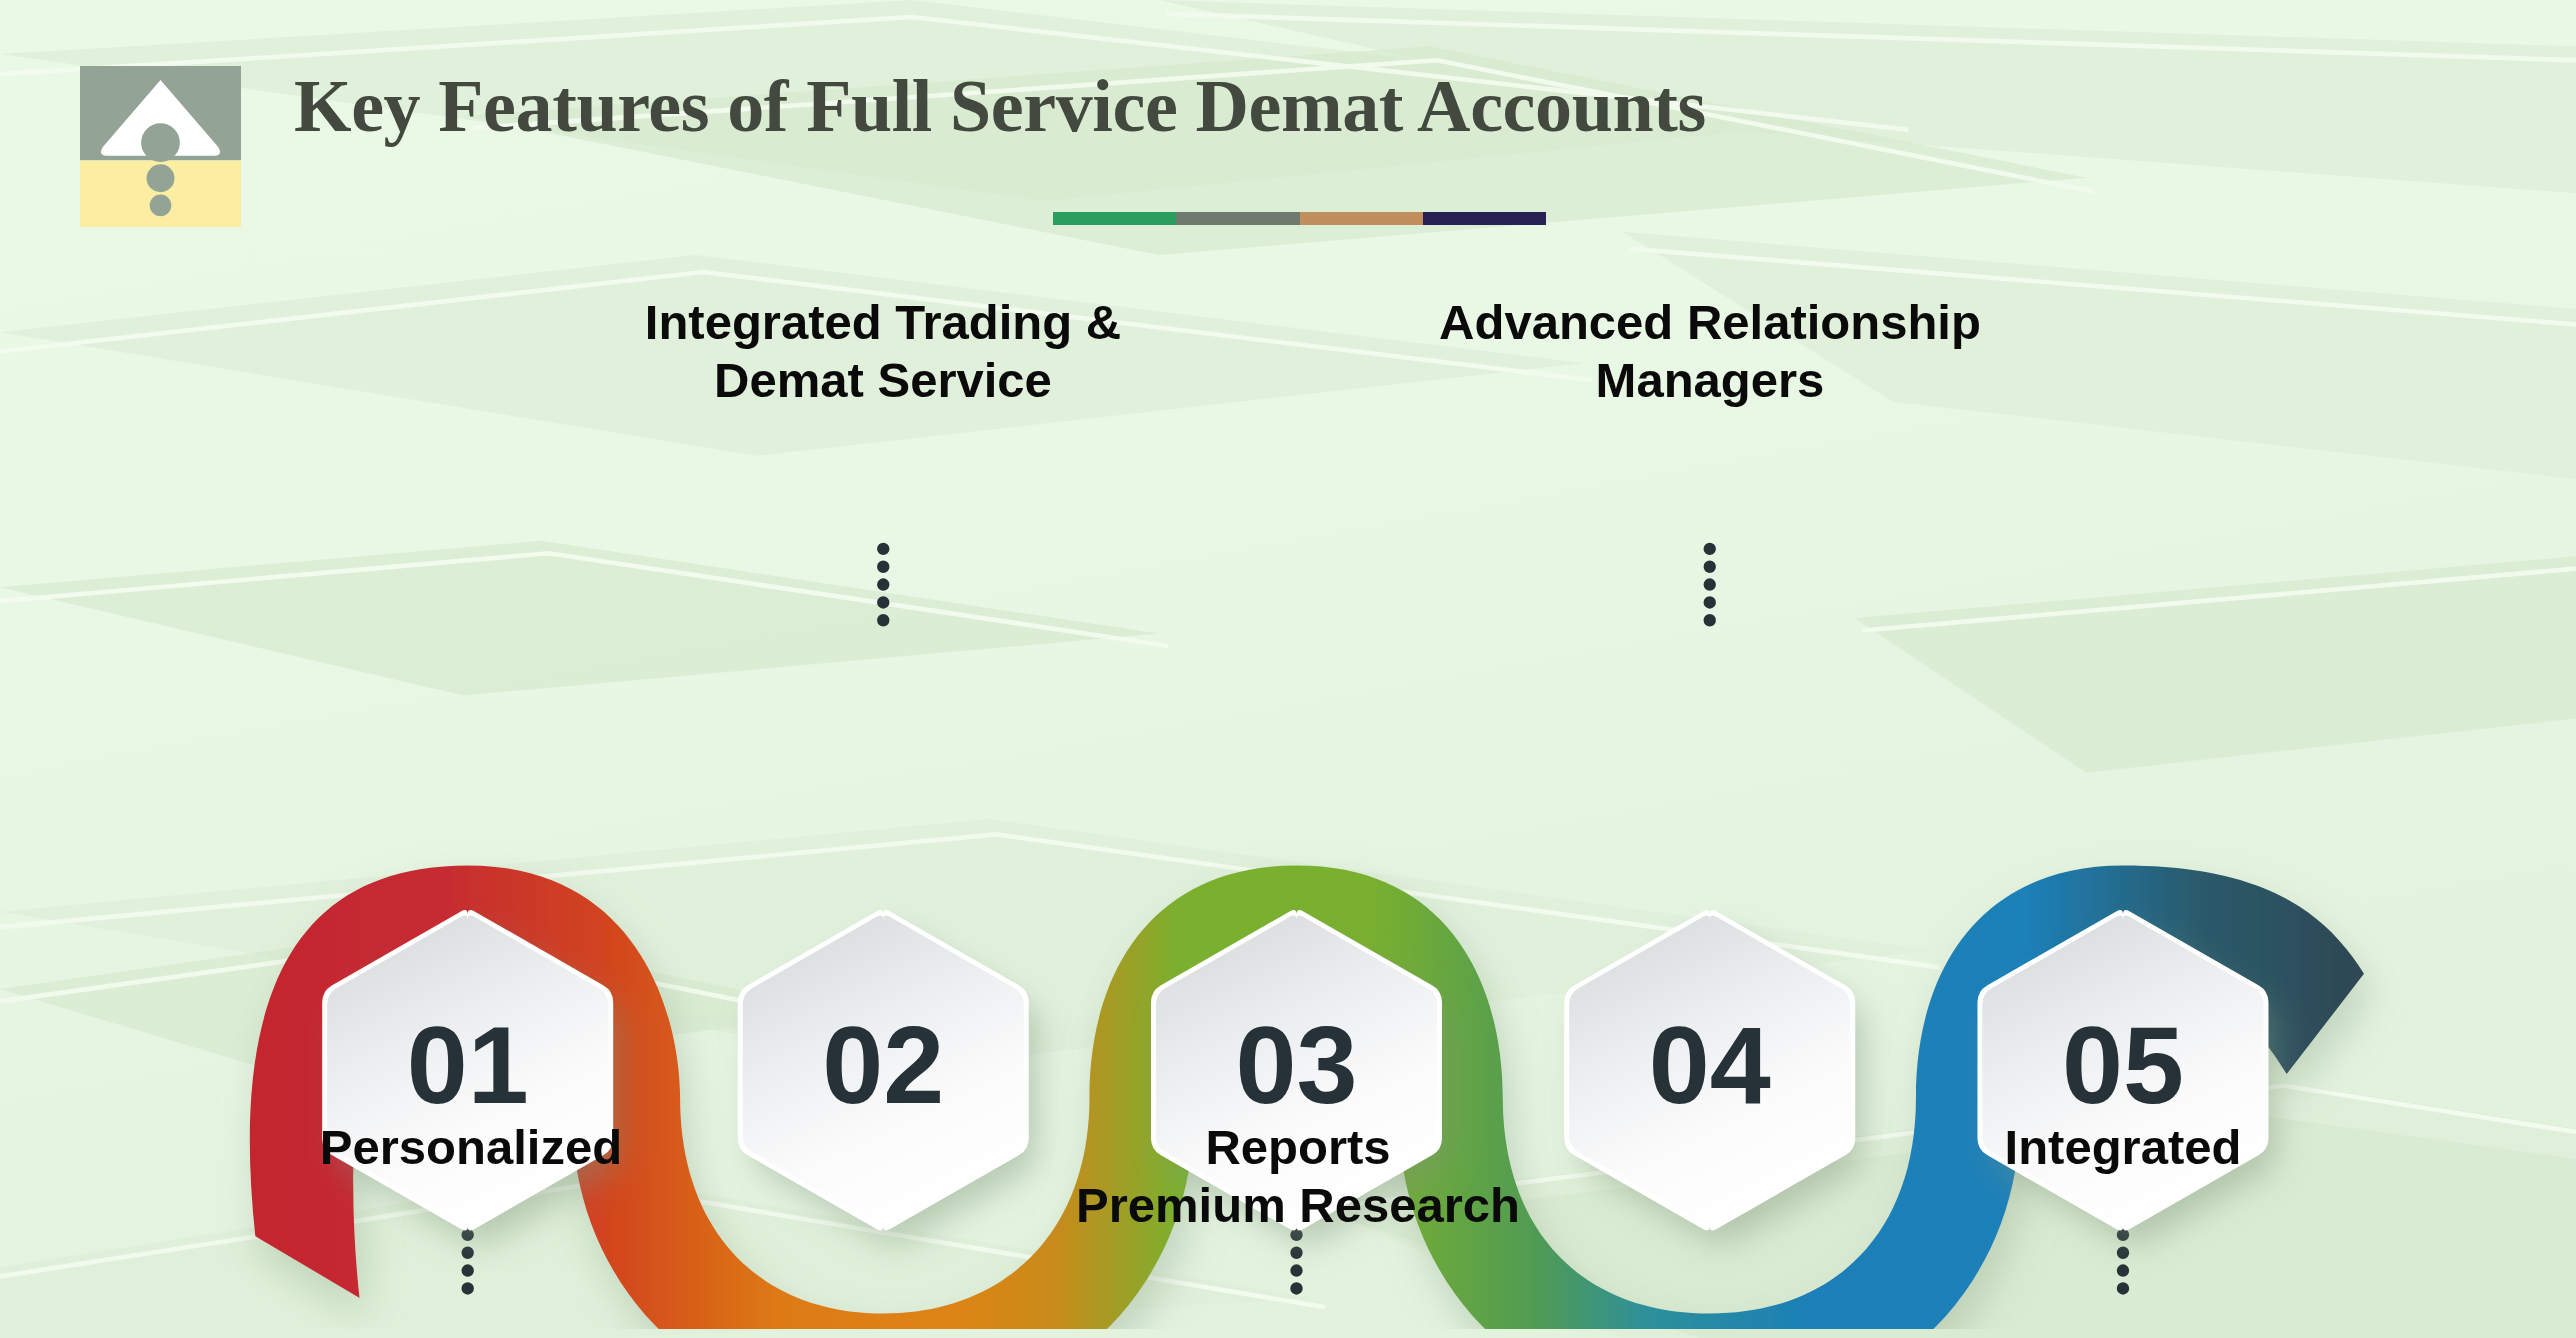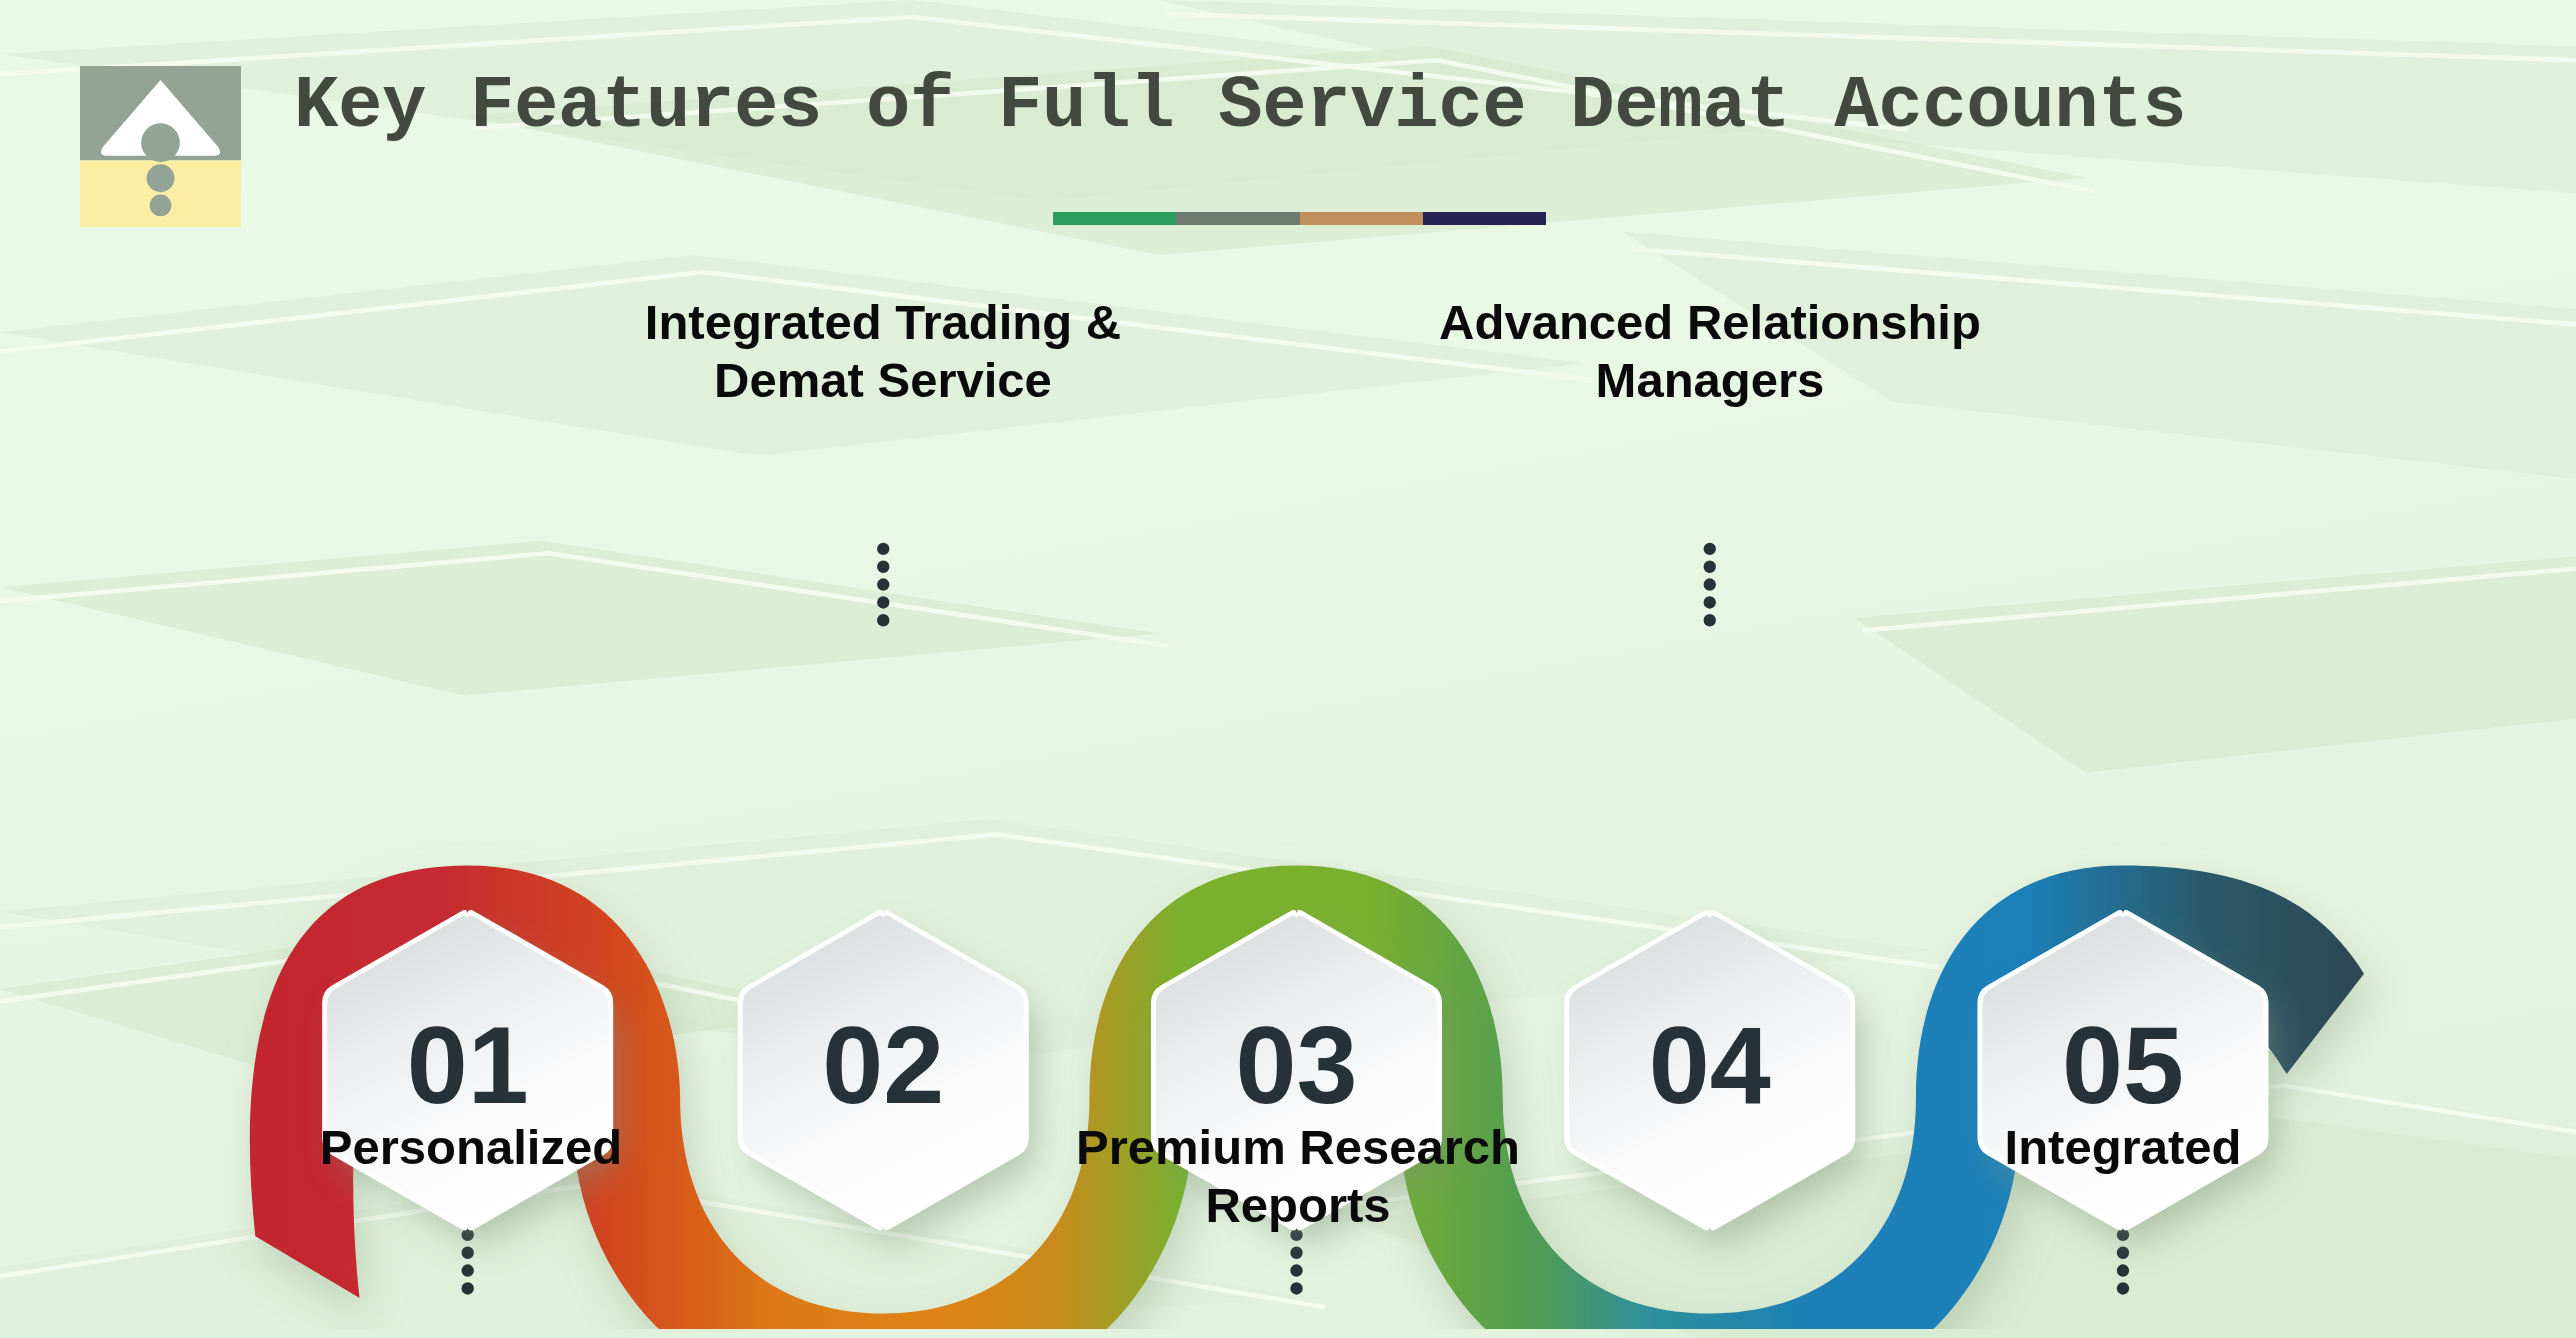--- a/index.html
+++ b/index.html
@@ -15,21 +15,21 @@
   #bg{position:absolute;inset:0;z-index:0;}
 
   
   .logo{position:absolute;left:80px;top:66px;width:161px;height:161px;z-index:4;}
 
   
   .title{
     position:absolute;left:294px;top:68px;width:1978px;
     font-size:74px;font-weight:bold;color:#43493f;
     letter-spacing:-0.4px;line-height:1.05;
-    font-family:Liberation Mono, monospace;
+    font-family:Liberation Serif, serif;
     font-stretch:condensed;
     white-space:nowrap;
     z-index:4;
   }
   
   .divider{position:absolute;left:1053px;top:212px;width:493px;height:13px;display:flex;z-index:4;}
   .divider span{flex:1 1 0;height:100%;display:block;}
 
   
   #flow{position:absolute;left:0;top:433px;width:2576px;height:896px;z-index:1;}
@@ -257,22 +257,22 @@
   <div class="lbl bot lbl-1">
     <div>Personalized</div>
   </div>
 
   <div class="lbl top lbl-2">
     <div>Integrated Trading &amp;</div>
     <div>Demat Service</div>
   </div>
 
   <div class="lbl bot lbl-3">
+    <div>Reports</div>
     <div>Premium Research</div>
-    <div>Reports</div>
   </div>
 
   <div class="lbl top lbl-4">
     <div>Advanced Relationship</div>
     <div>Managers</div>
   </div>
 
   <div class="lbl bot lbl-5">
     <div>Integrated</div>
   </div>

